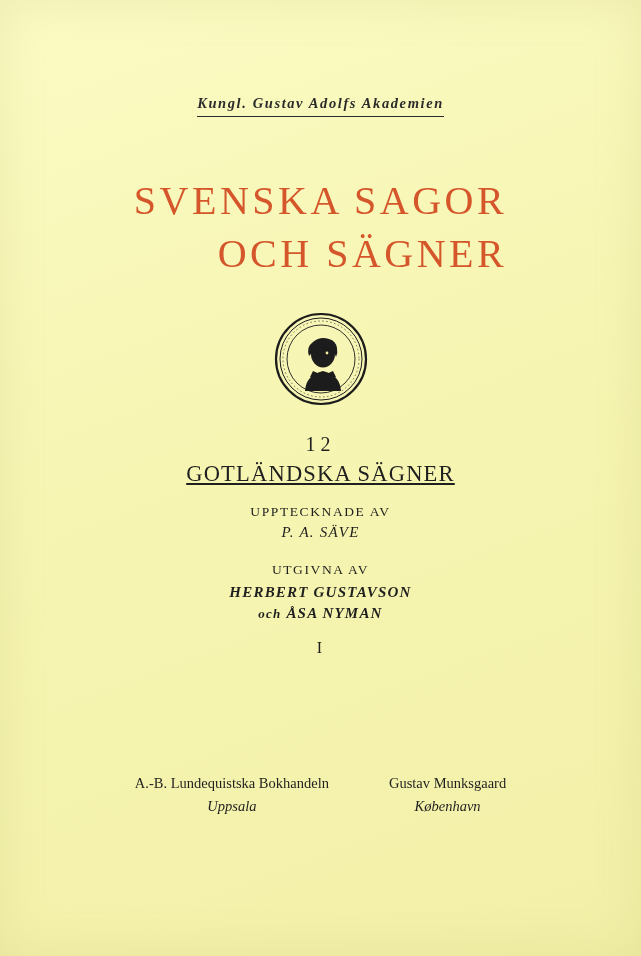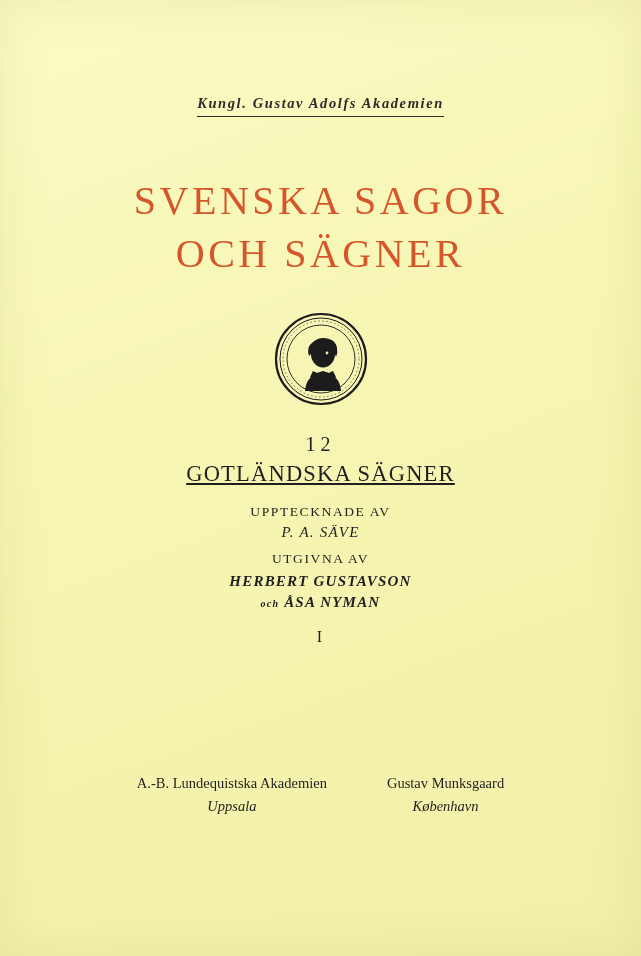--- a/index.html
+++ b/index.html
@@ -49,20 +49,21 @@
     margin-top: 58px;
     text-align: center;
     color: #d4562a;
     font-family: "Liberation Serif", serif;
     line-height: 1.32;
   }
   .title-line {
     font-size: 40px;
     letter-spacing: 3.5px;
     white-space: nowrap;
+    text-align: right;
   }
 
   .emblem-wrap {
     margin-top: 26px;
     width: 104px;
     height: 104px;
     display: flex;
     align-items: center;
     justify-content: center;
   }
@@ -85,32 +86,32 @@
   }
   .small-caps {
     font-size: 13.5px;
     letter-spacing: 1.6px;
     margin-bottom: 4px;
   }
   .name-italic {
     font-style: italic;
     font-size: 15px;
     letter-spacing: 1.2px;
-    margin-bottom: 10px;
+    margin-bottom: 21px;
   }
   .editors {
     font-style: italic;
     font-size: 15px;
     letter-spacing: 1.2px;
     line-height: 1.45;
     margin-bottom: 14px;
     font-weight: bold;
   }
   .editors .och {
-    font-size: 10px;
+    font-size: 13px;
   }
   .part {
     font-size: 16px;
     letter-spacing: 2px;
     margin-bottom: 28px;
   }
   .fascicle {
     font-size: 17px;
     letter-spacing: 0.6px;
   }
@@ -188,21 +189,21 @@
       <div>
         <span class="och">och</span>
         <span>ÅSA NYMAN</span>
       </div>
     </div>
     <div class="part">I</div>
   </div>
 
   <div class="publishers">
     <div class="pub">
-      <span>A.-B. Lundequistska Akademien</span>
+      <span>A.-B. Lundequistska Bokhandeln</span>
       <span class="city">Uppsala</span>
     </div>
     <div class="pub">
       <span>Gustav Munksgaard</span>
       <span class="city">København</span>
     </div>
   </div>
 
 </div>
 

